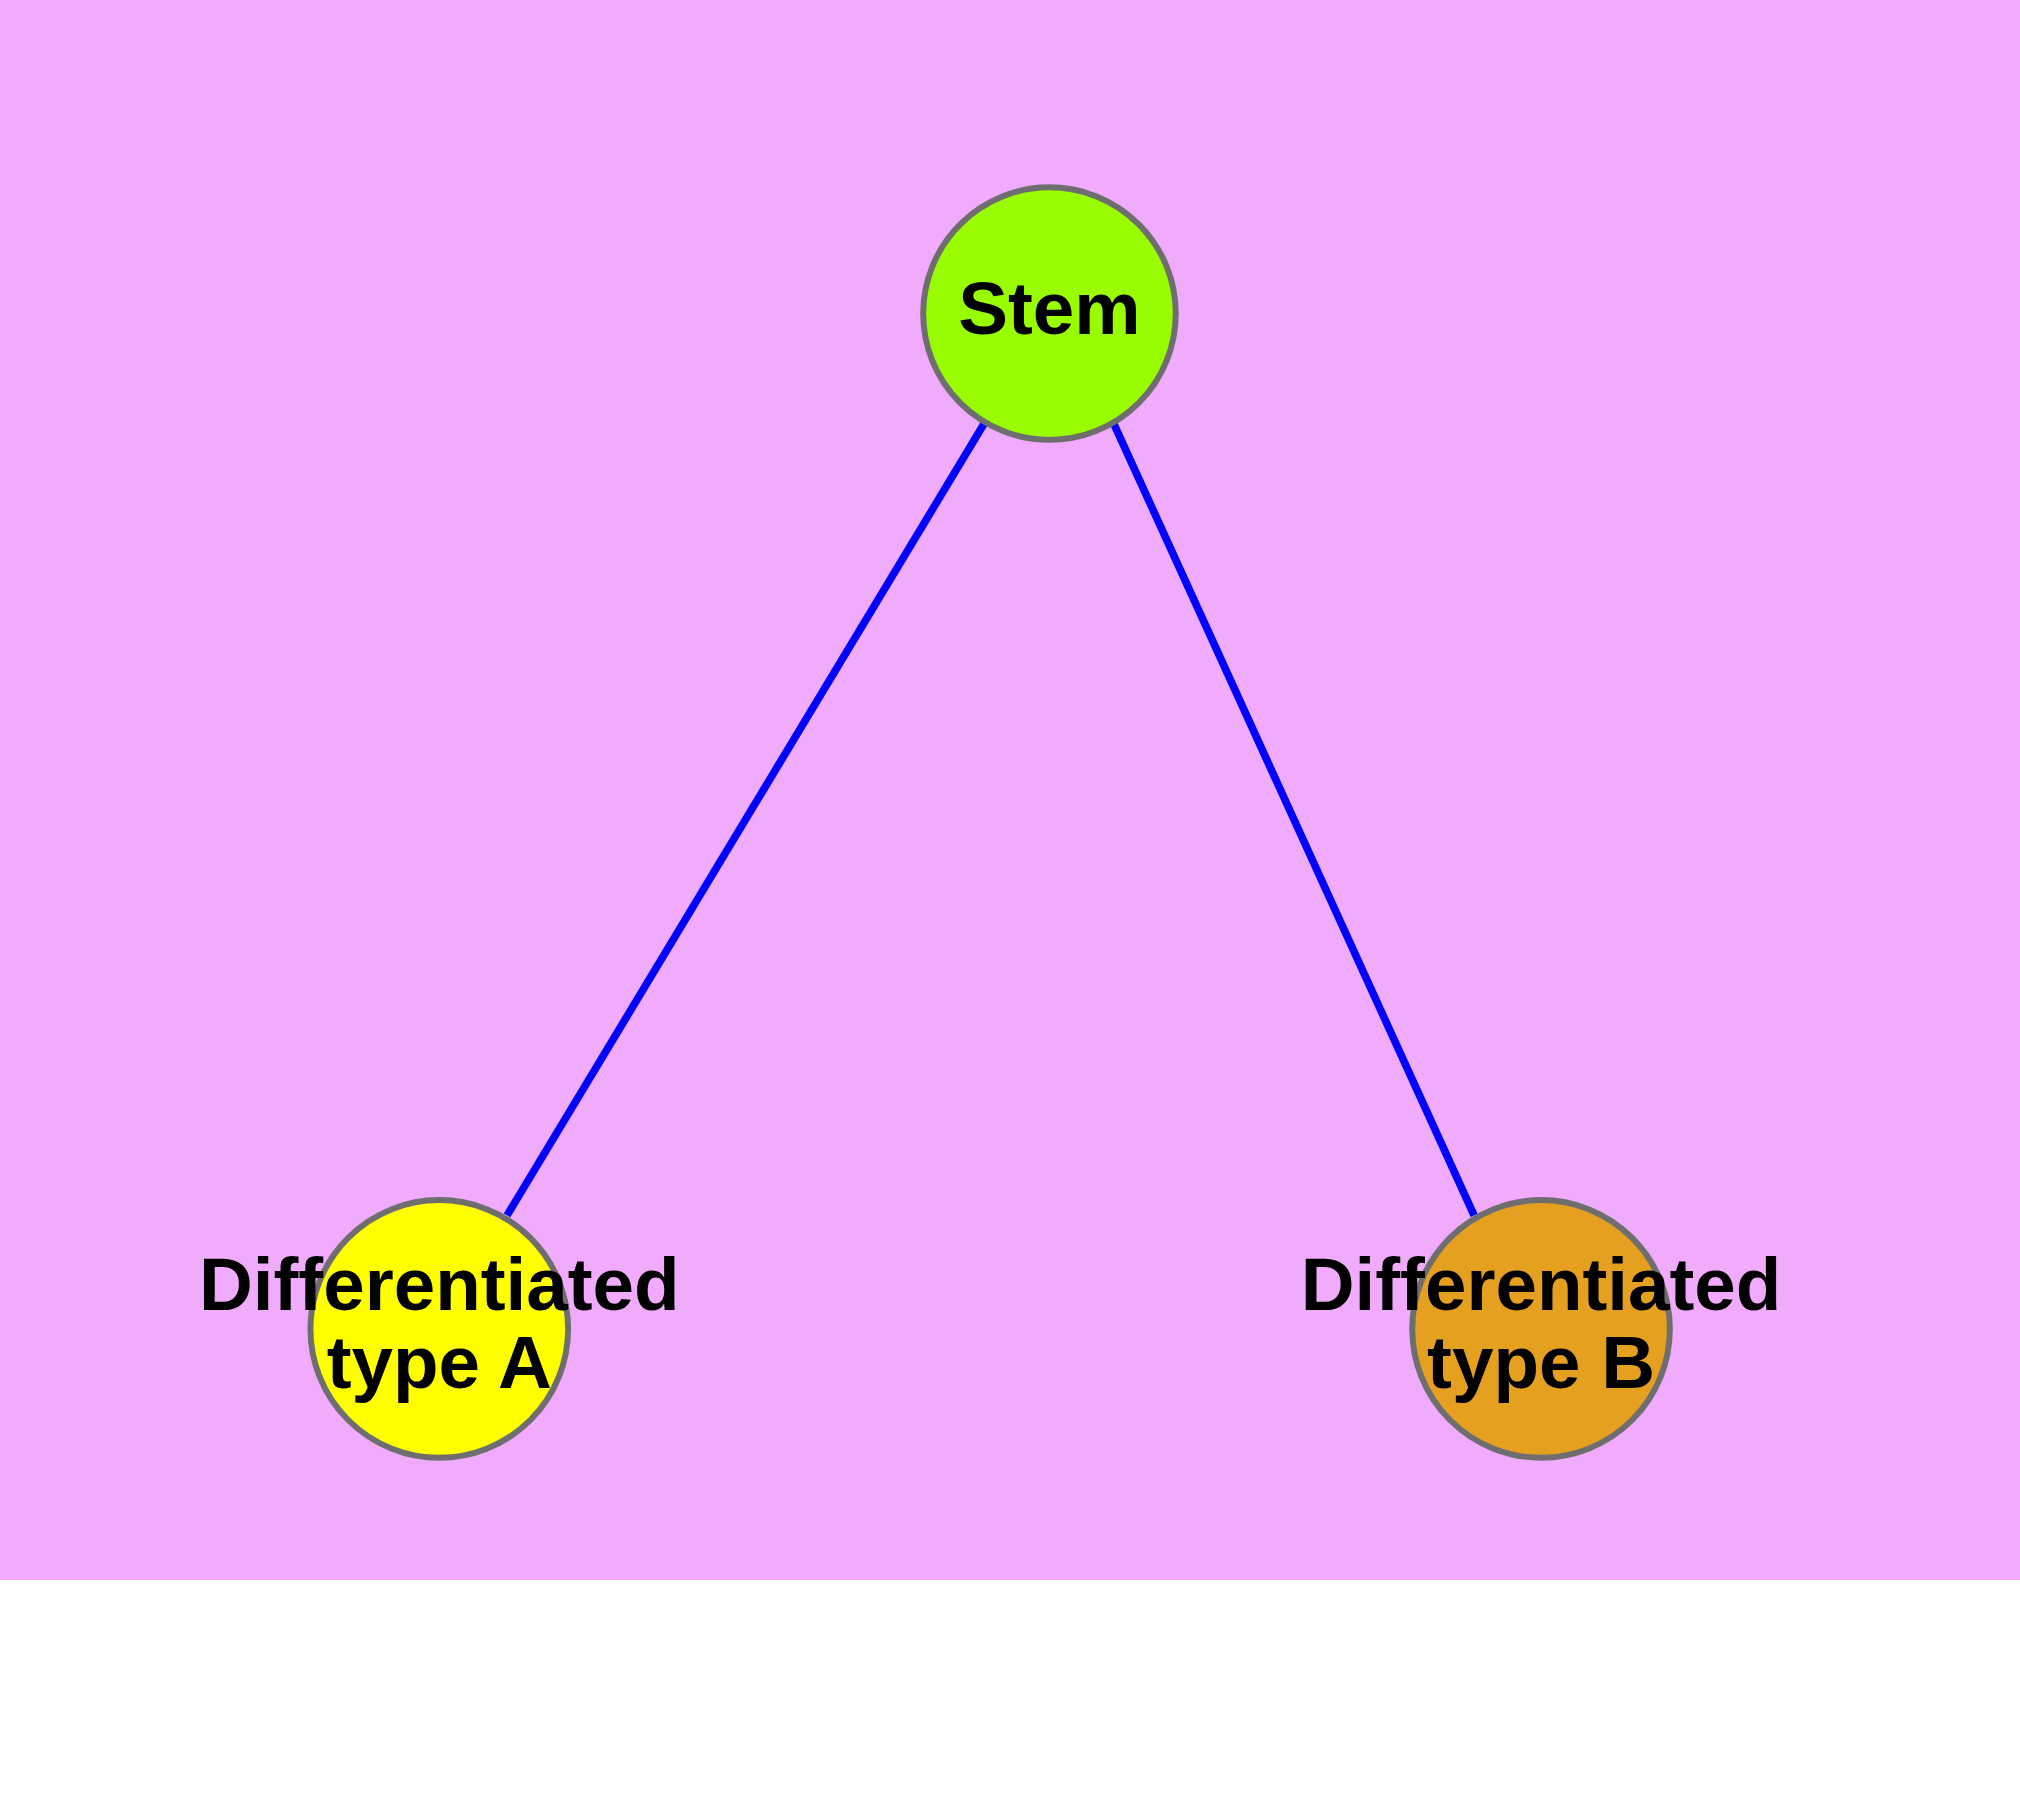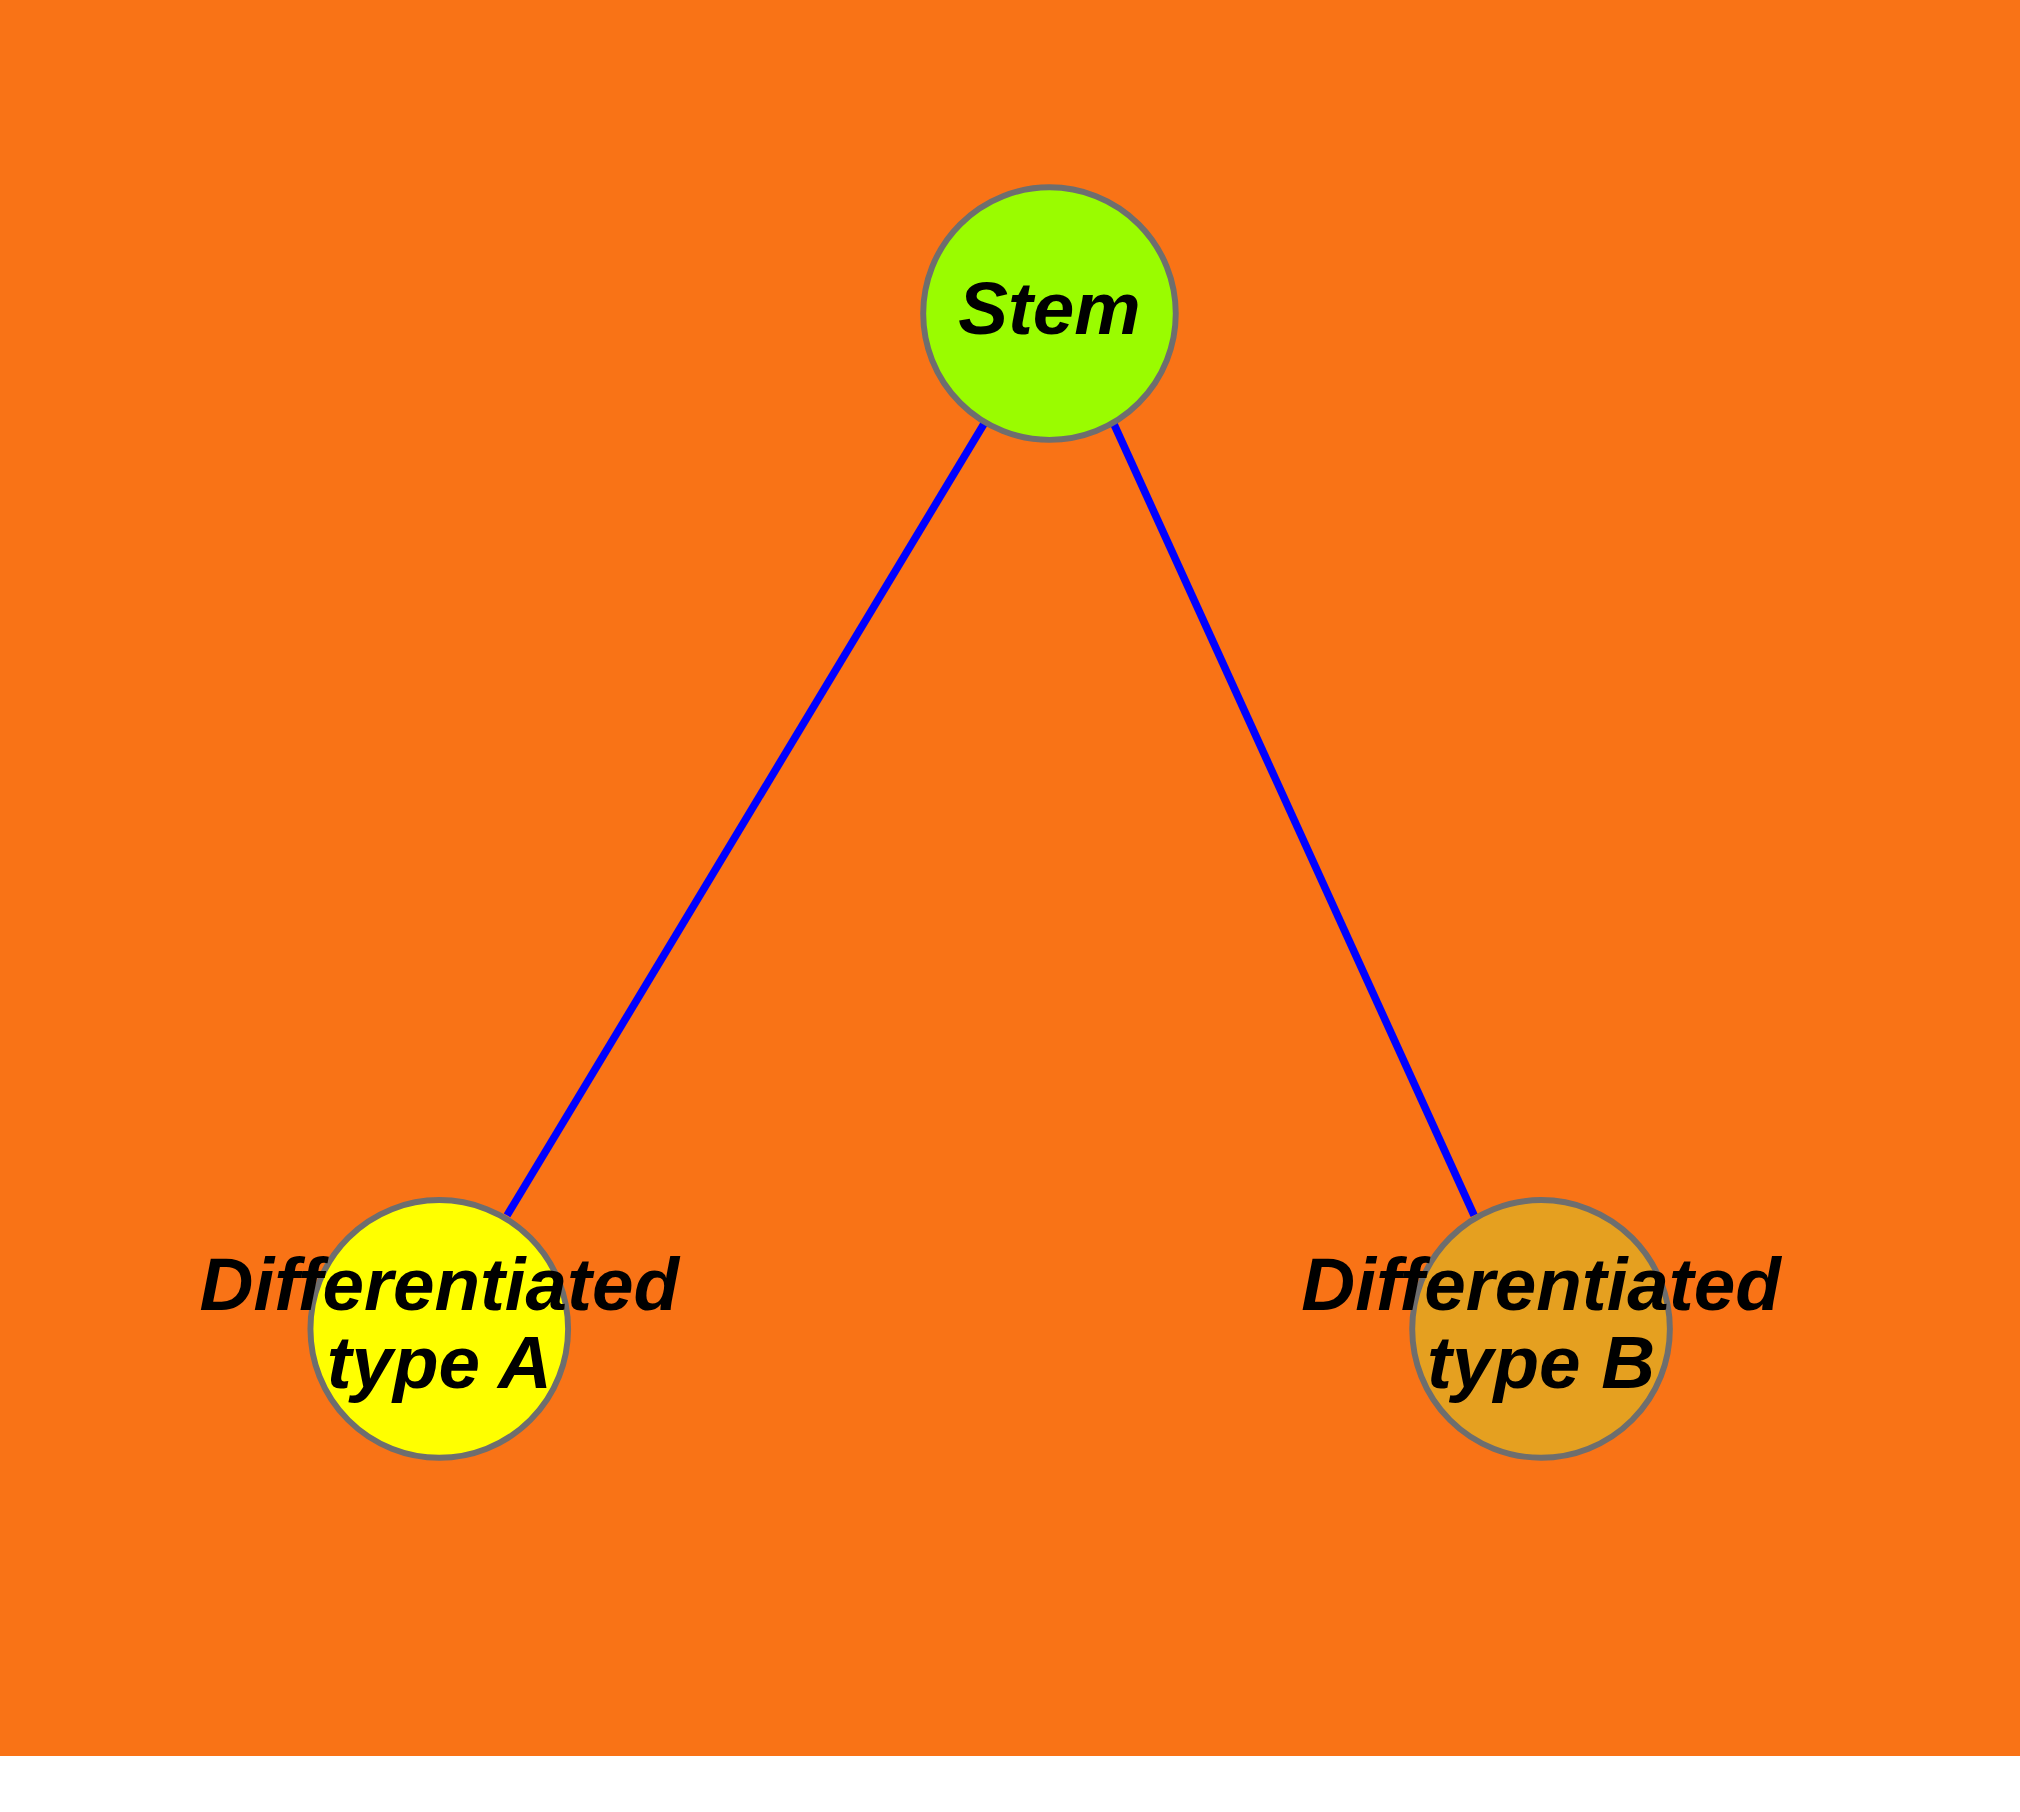--- a/index.html
+++ b/index.html
@@ -3,25 +3,24 @@
 <meta charset="utf-8">
 <style>
   html, body {
     margin: 0;
     padding: 0;
     background: #ffffff;
   }
   #canvas {
     position: relative;
     width: 2021px;
-    height: 1756px;
-    background: #f97316;
+    height: 1580px;
+    background: #f0abfc;
     overflow: hidden;
     font-family: "Liberation Sans", sans-serif;
-    font-style: italic;
   }
   #graph-svg {
     position: absolute;
     top: 0;
     left: 0;
     width: 2021px;
     height: 1812px;
     display: block;
   }
   .node-label {

